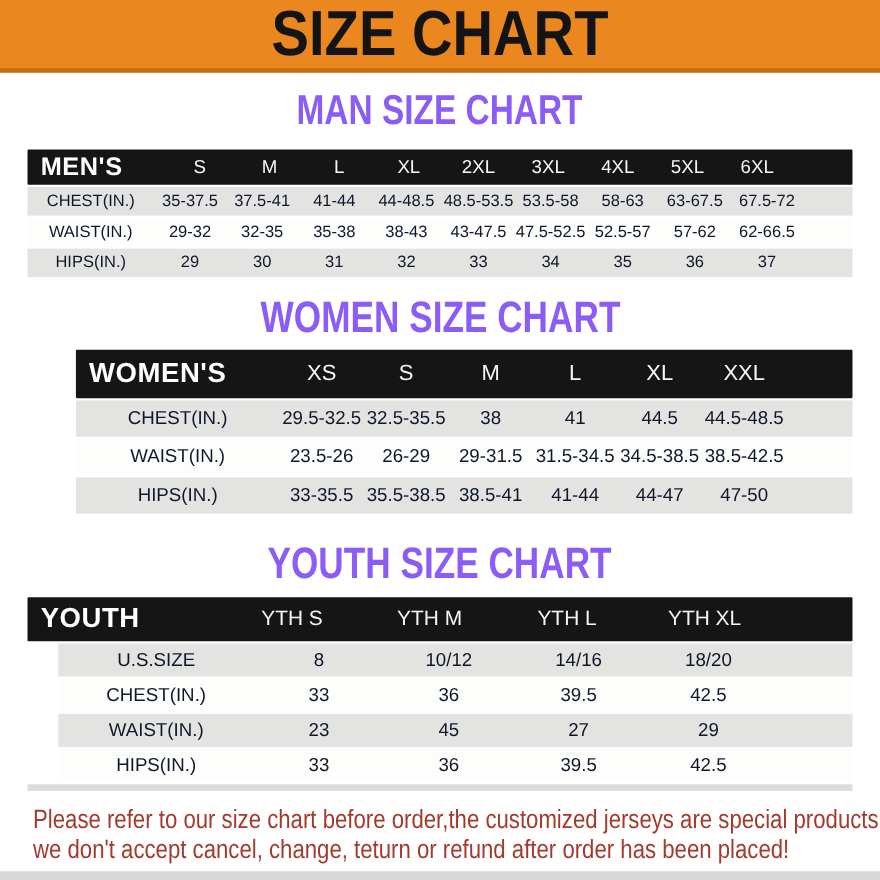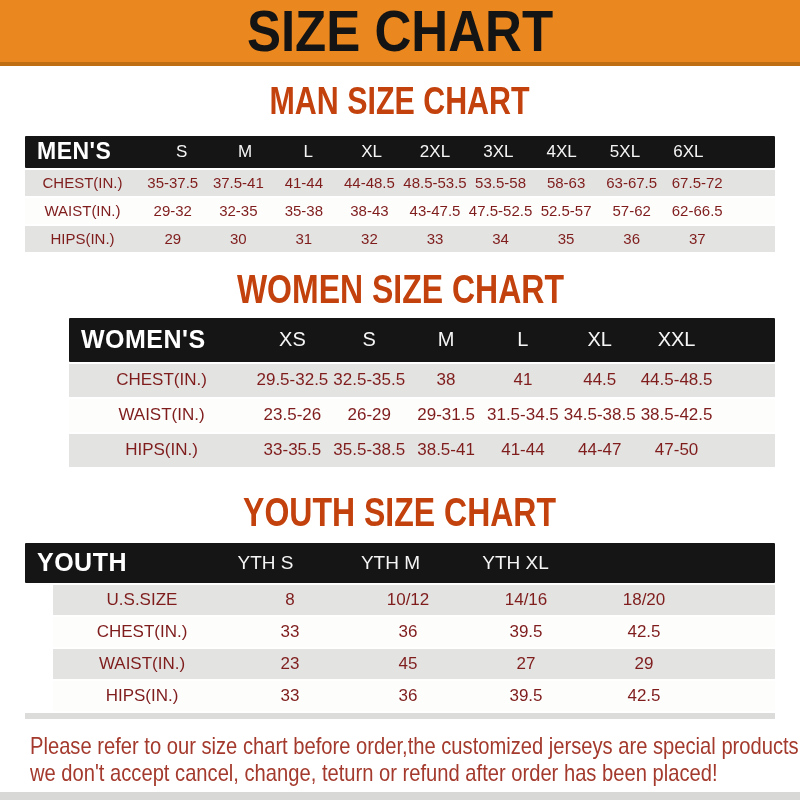--- a/index.html
+++ b/index.html
@@ -21,21 +21,21 @@
   }
   .banner-text {
     font-size: 58px; font-weight: 800; color: #141414;
     line-height: 1; display: inline-block;
     transform: scaleX(0.88); letter-spacing: 0px;
     white-space: nowrap;
   }
 
   
   .heading {
-    text-align: center; font-weight: 800; color: #c2410c; line-height: 1.05;
+    text-align: center; font-weight: 800; color: #8b5cf6; line-height: 1.05;
   }
   .heading span { display: inline-block; transform: scaleX(0.8); white-space: nowrap; }
   #heading-man   { font-size: 38px; margin: 16px 0 14px; }
   #heading-women { font-size: 40px; margin: 16px 0 8px; }
   #heading-youth { font-size: 40px; margin: 24px 0 10px; }
 
   
   .sizetable { margin: 0 25px; }
   .trow { display: grid; align-items: center; }
   .t-men   .trow { grid-template-columns: 115px repeat(9, 1fr) 45px; }
@@ -52,21 +52,21 @@
     text-align: left; padding-left: 12px; font-weight: 800; color: #ffffff;
     letter-spacing: 0.5px;
   }
   .t-men   .head-label { font-size: 23px; }
   .t-women .head-label { font-size: 25px; }
   .t-youth .head-label { font-size: 25px; }
   .t-men   .head-col { font-size: 17px; }
   .t-women .head-col { font-size: 20px; }
   .t-youth .head-col { font-size: 19px; }
 
-  .trow.data { margin-top: 2px; color: #7f1d1d; }
+  .trow.data { margin-top: 2px; color: #0f172a; }
   .t-men   .trow.data { height: 26px; font-size: 15px; }
   .t-women .trow.data { height: 33px; font-size: 17px; }
   .t-youth .trow.data { height: 30px; font-size: 17px; margin-left: 28px; }
   .shade-gray  { background: var(--row-gray, #E3E3E1); }
   .shade-white { background: #FDFDFC; }
 
   .table-strip { height: 6px; background: #DCDCDA; margin: 2px 25px 0; }
 
   
   .footer-note { margin: 13px 0 0 30px; color: var(--footer-red, #A43A2D); }
@@ -195,20 +195,21 @@
 
 <div class="heading" id="heading-youth">
   <span>YOUTH SIZE CHART</span>
 </div>
 
 <div class="sizetable t-youth">
     <div class="trow thead">
       <div class="cell head-label">YOUTH</div>
       <div class="cell head-col">YTH S</div>
       <div class="cell head-col">YTH M</div>
+      <div class="cell head-col">YTH L</div>
       <div class="cell head-col">YTH XL</div>
       <div class="cell spacer"></div>
     </div>
     <div class="trow data shade-gray">
       <div class="cell row-label">U.S.SIZE</div>
       <div class="cell row-value">8</div>
       <div class="cell row-value">10/12</div>
       <div class="cell row-value">14/16</div>
       <div class="cell row-value">18/20</div>
       <div class="cell spacer"></div>

